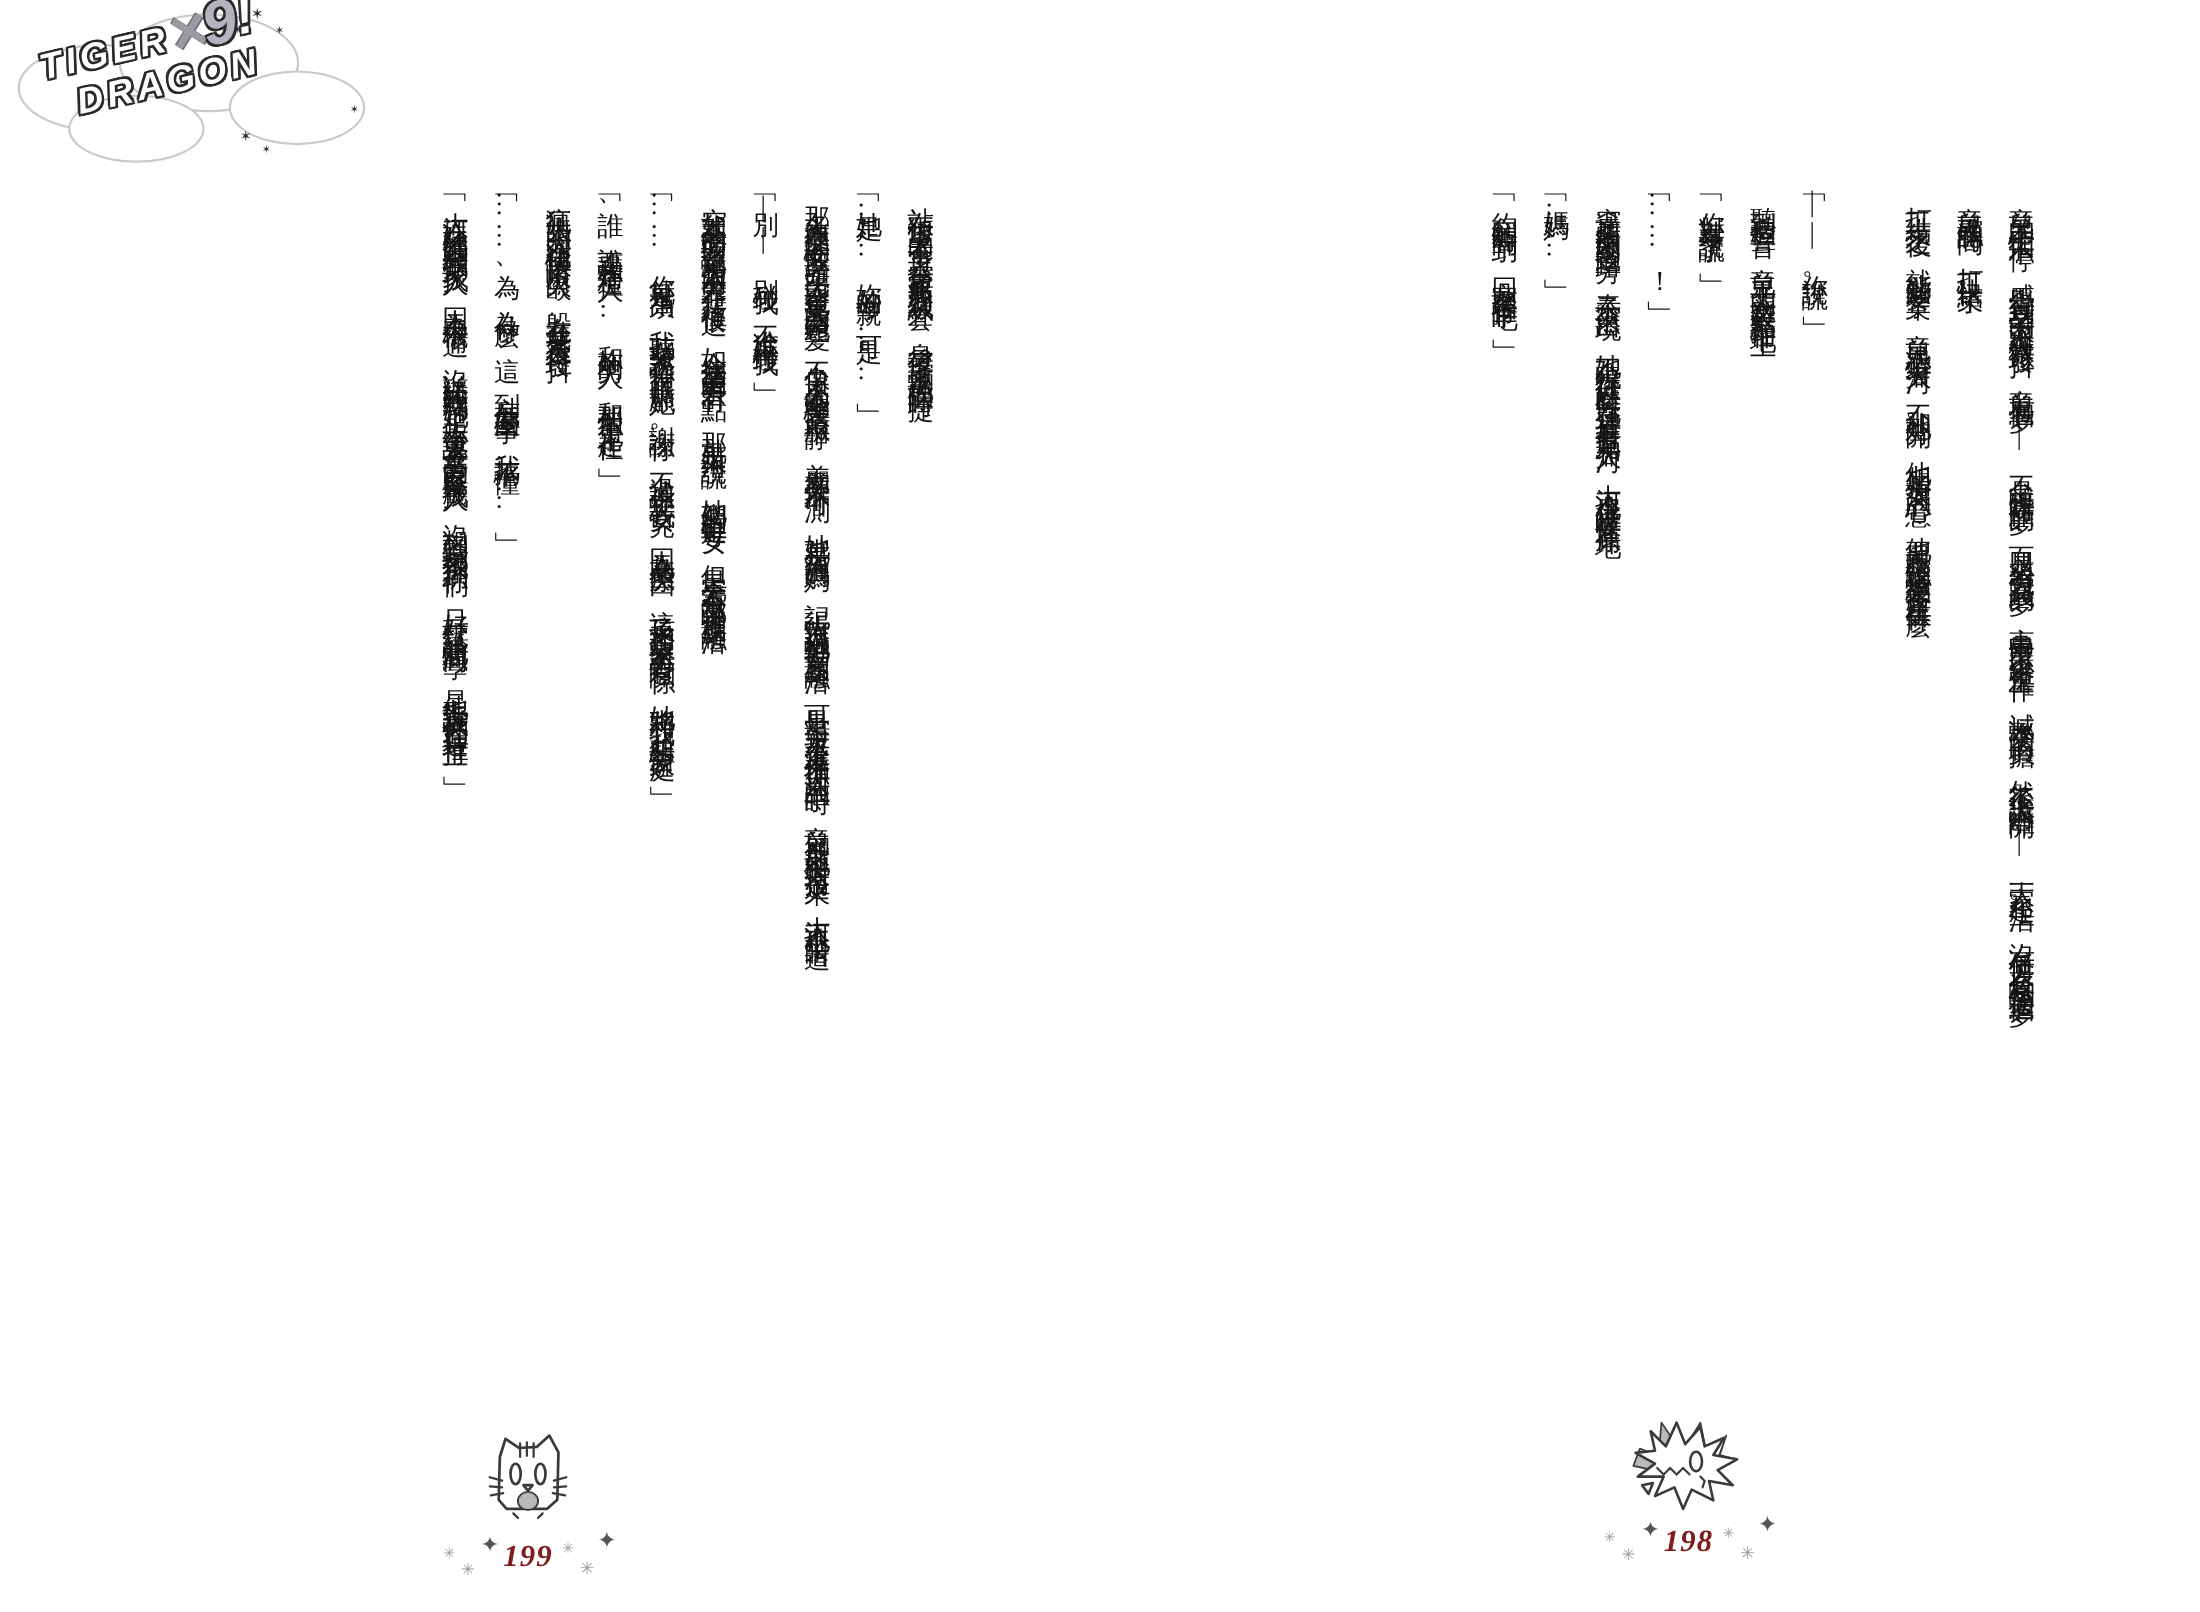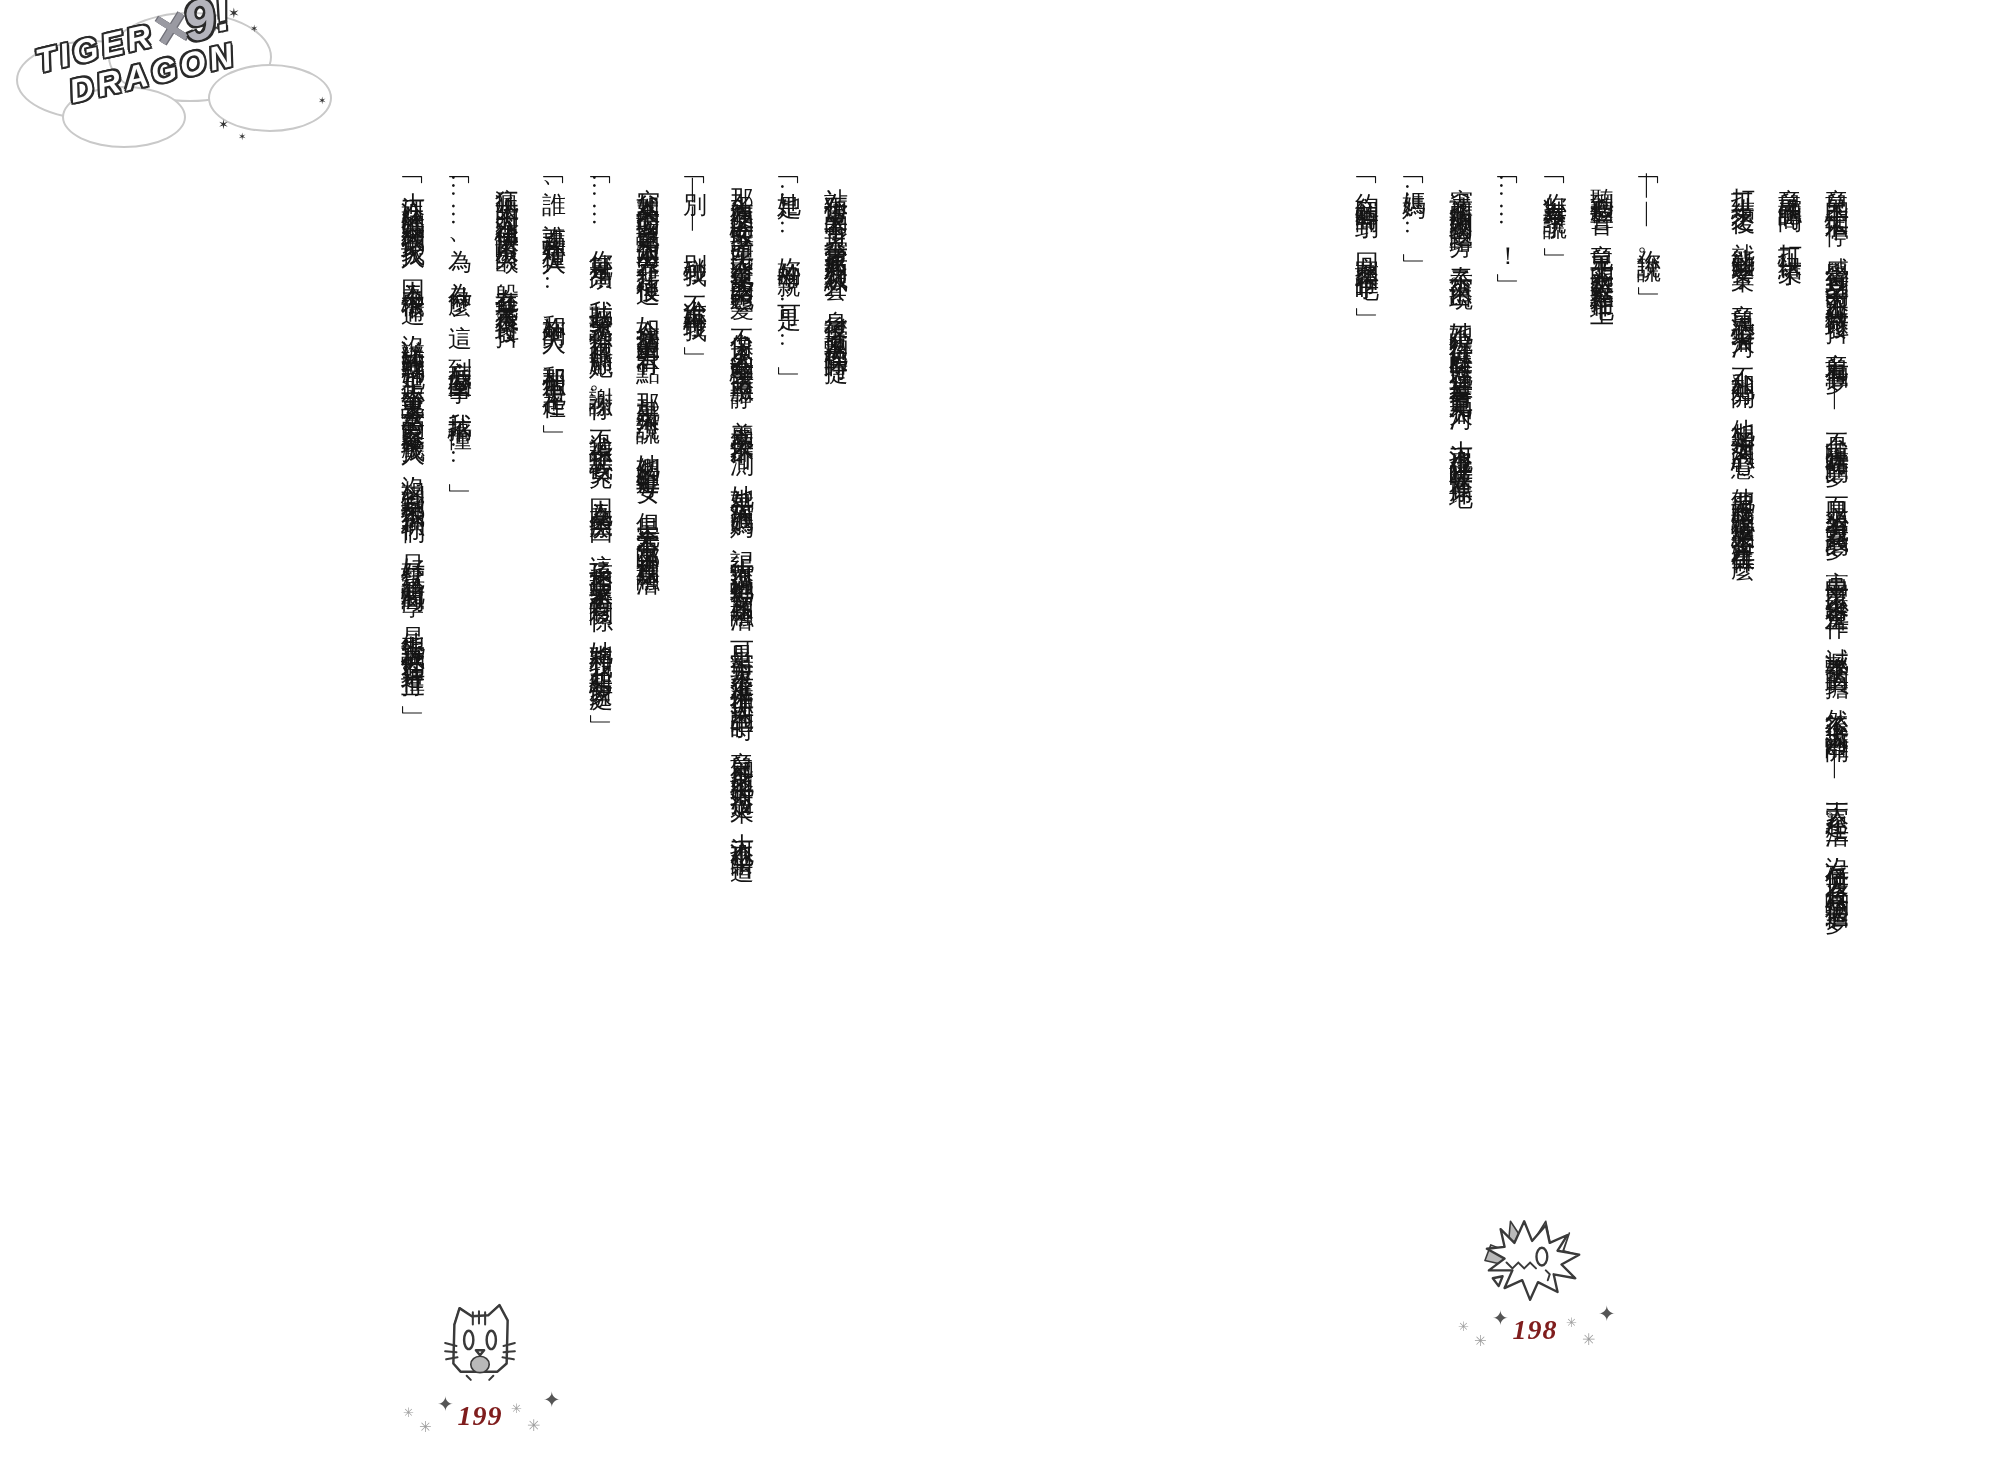--- a/index.html
+++ b/index.html
@@ -20,21 +20,21 @@
     color:#141414;
     overflow:hidden;
   }
   .page-right .text-block{left:1150px;top:140px;width:710px;height:1160px;}
   .page-left  .text-block{left:101px; top:140px;width:758px;height:1160px;}
   .text-block p{margin:0;text-indent:29px;}
   .text-block p.gap-before{margin-block-start:47px;}
 
   
   .footer{position:absolute;width:190px;height:160px;}
-  .page-right .footer{left:1440px;top:1216px;}
+  .page-right .footer{left:1440px;top:1288px;}
   .page-left  .footer{left:385px; top:1302px;}
   .illu{position:absolute;left:50%;top:0;transform:translateX(-50%);}
   .pagenum{
     position:absolute;left:50%;transform:translateX(-50%);
     top:98px;width:90px;text-align:center;
     font:italic 700 28px "Liberation Serif","DejaVu Serif",serif;
     color:#7f1d1d;letter-spacing:1px;
   }
   .star{position:absolute;font-family:"DejaVu Sans",sans-serif;line-height:1;}
   .star.g{color:#9d9d9d;} .star.d{color:#555;}

